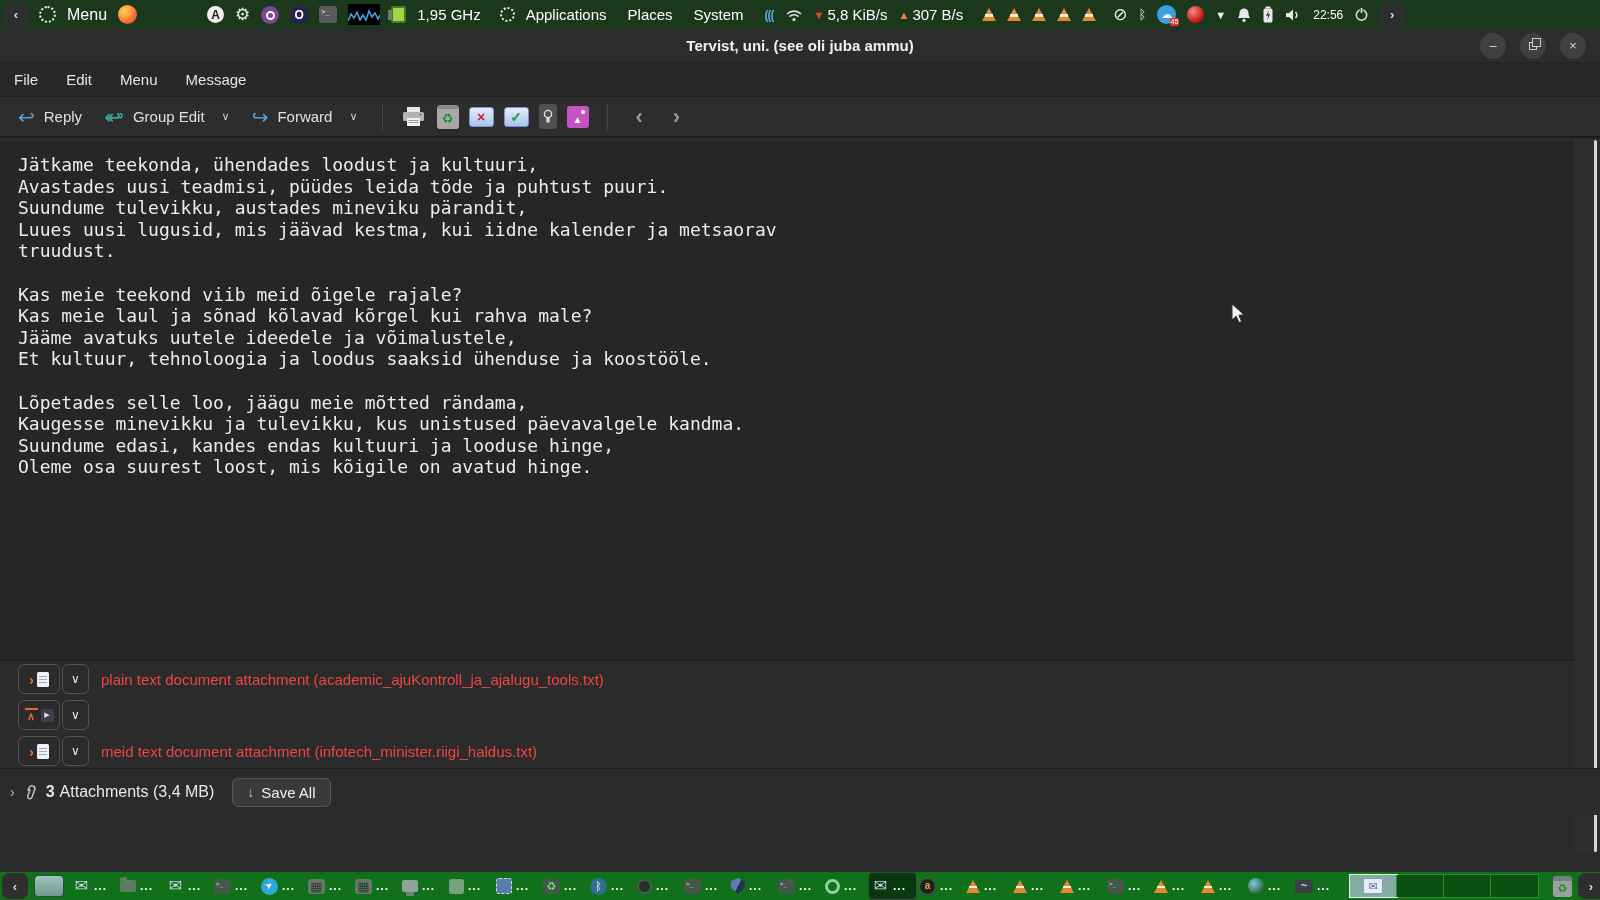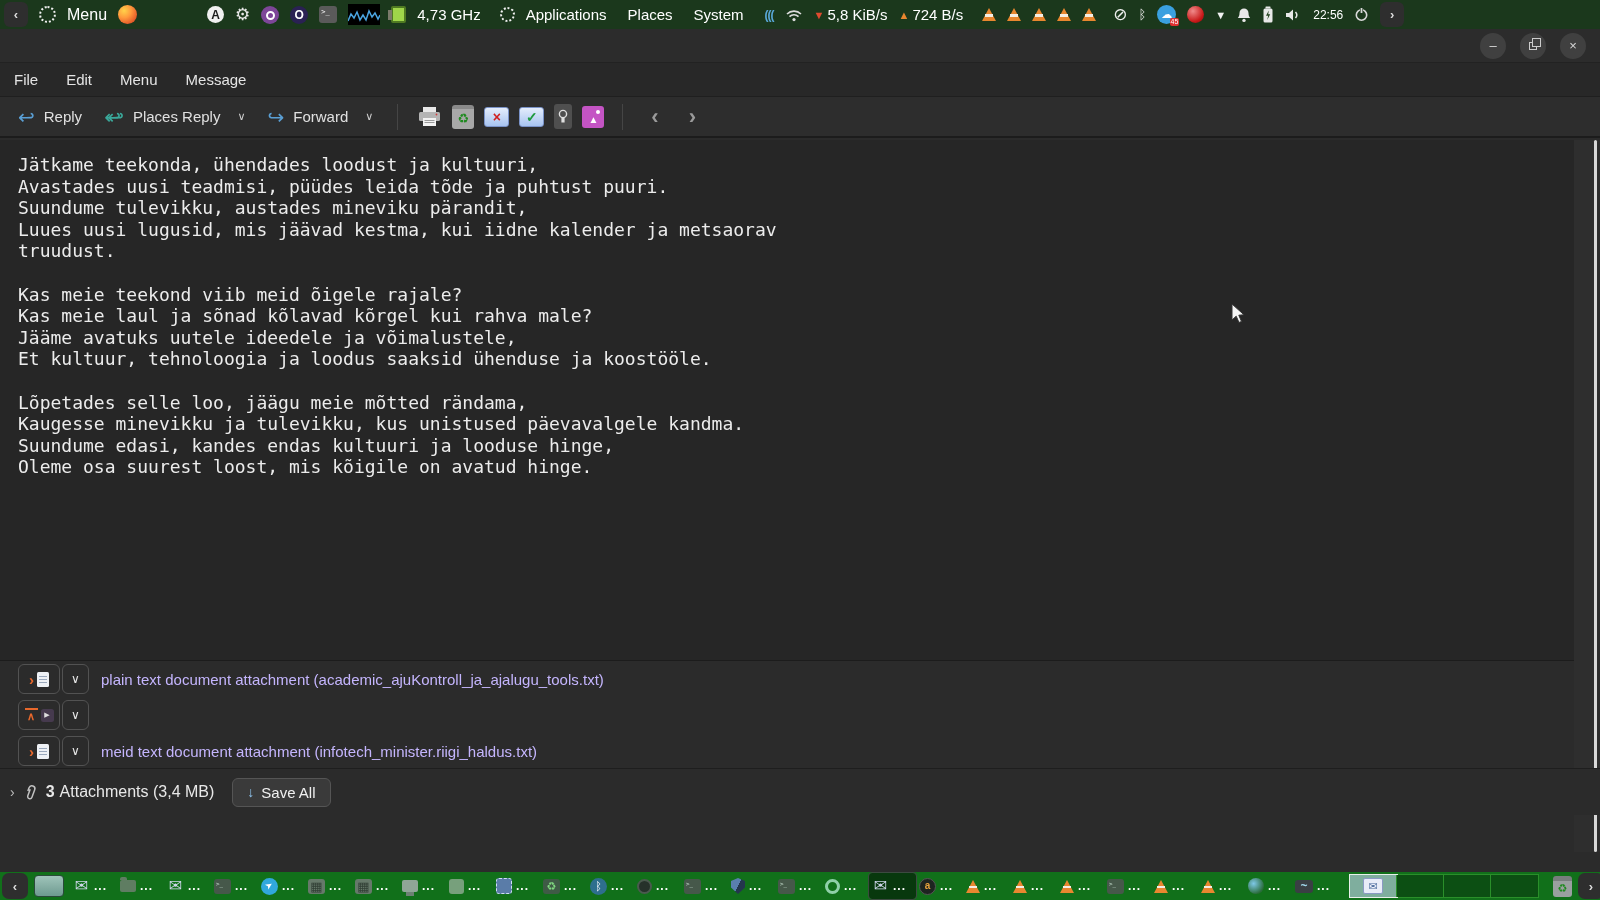--- a/index.html
+++ b/index.html
@@ -98,21 +98,21 @@
   .abtn-drop { width:27px; color:#e8e8e8; font-size:12px; }
   .a-open { color:#e8682c; font-weight:bold; font-size:15px; line-height:1; }
   .doc-ic { width:12px; height:15px; background:#eef1f5; border-radius:1.5px; position:relative; flex:none; }
   .doc-ic::after { content:''; position:absolute; left:2px; right:2px; top:4px; height:8px;
     background:repeating-linear-gradient(to bottom,#9aa8bc 0 1px,transparent 1px 3px); }
   .up-open { display:flex; flex-direction:column; align-items:center; color:#e8682c; font-weight:bold;
     font-size:11px; line-height:1; }
   .up-open::before { content:''; width:13px; height:2.5px; background:#e8682c; margin-bottom:1px; }
   .play-ic { width:13px; height:13px; background:#463a4e; border-radius:2.5px; color:#ddd; font-size:7px;
     display:flex; align-items:center; justify-content:center; flex:none; }
-  .attach-label { margin-left:10px; font-size:15px; color:#c4b5fd; }
+  .attach-label { margin-left:10px; font-size:15px; color:#ef4444; }
 
   
   .statusbar { position:absolute; top:768px; left:0; right:0; height:47px; background:#2b2b2b;
     border-top:1px solid #1e1e1e; display:flex; align-items:center; padding-left:10px; font-size:16px; }
   .expander { color:#bbb; font-size:14px; margin-right:8px; }
   .summary-count { font-weight:bold; margin-left:8px; }
   .summary-text { margin-left:5px; }
   .saveall-btn { margin-left:18px; display:flex; align-items:center; gap:7px; background:#3a3a3a;
     border:1px solid #555; border-radius:6px; padding:5px 14px; font-size:15px; color:#f0f0f0; }
   .save-arrow { color:#8ec2ec; font-weight:bold; font-size:14px; }
@@ -182,35 +182,35 @@
   <span class="tray-gap"></span>
   <span class="ic-a">A</span>
   <span class="ic-gear">⚙</span>
   <span class="ic-tor"></span>
   <span class="ic-opera">O</span>
   <span class="ic-term">&gt;_</span>
   <svg class="ic-graph" width="32" height="21">
       <polyline points="0,17 3,10 6,14 9,8 12,16 15,11 18,16 21,7 24,13 27,9 30,15 32,11" fill="none" stroke="#4aa3df" stroke-width="1.5"></polyline>
     </svg>
   <span class="ic-chip"></span>
-  <span class="panel-text">4,73 GHz</span>
+  <span class="panel-text">1,95 GHz</span>
   <span class="menu-logo" style="width:15px;height:15px;margin-left:8px"></span>
   <span class="panel-text">Applications</span>
   <span class="panel-text" style="margin-left:10px">Places</span>
   <span class="panel-text" style="margin-left:10px">System</span>
   <span class="waves" style="margin-left:10px">(((</span>
   <svg width="18" height="14">
       <path d="M2 6 a10 10 0 0 1 14 0" stroke="#ddd" fill="none" stroke-width="1.6"></path>
       <path d="M4.5 8.6 a6.5 6.5 0 0 1 9 0" stroke="#ddd" fill="none" stroke-width="1.6"></path>
       <circle cx="9" cy="11.6" r="1.6" fill="#ddd"></circle>
     </svg>
   <span class="net-arrow-down">▼</span>
   <span class="panel-text" style="margin-left:-8px">5,8 KiB/s</span>
   <span class="net-arrow-up">▲</span>
-  <span class="panel-text" style="margin-left:-8px">724 B/s</span>
+  <span class="panel-text" style="margin-left:-8px">307 B/s</span>
   <span class="cone" style="margin-left:8px"></span>
   <span class="cone"></span>
   <span class="cone"></span>
   <span class="cone"></span>
   <span class="cone"></span>
   <span class="ic-blocked" style="margin-left:6px">⊘</span>
   <span class="ic-bt">ᛒ</span>
   <span class="ic-cloud">
       <span>☁</span>
       <span class="cloud-badge">45</span>
@@ -235,20 +235,21 @@
       <circle cx="7.5" cy="8" r="5.2" stroke="#d8d8d8" stroke-width="1.6" fill="none"></circle>
       <line x1="7.5" y1="0.5" x2="7.5" y2="6.5" stroke="#1b381c" stroke-width="3"></line>
       <line x1="7.5" y1="1" x2="7.5" y2="6" stroke="#d8d8d8" stroke-width="1.8"></line>
     </svg>
   <div class="panel-edge-btn">
       <span>›</span>
     </div>
 </div>
 
 <div class="titlebar">
+  <div class="title-text">Tervist, uni. (see oli juba ammu)</div>
   <div class="win-controls">
     <div class="win-btn">
         <span>–</span>
       </div>
     <div class="win-btn">
         <span class="max-glyph"></span>
       </div>
     <div class="win-btn">
         <span>×</span>
       </div>
@@ -262,21 +263,21 @@
   <span>Message</span>
 </div>
 
 <div class="toolbar">
   <div class="tbtn">
     <span class="arr-reply">↩</span>
     <span>Reply</span>
   </div>
   <div class="tbtn">
     <span class="arr-greply">↩</span>
-    <span>Places Reply</span>
+    <span>Group Edit</span>
     <span class="caret">∨</span>
   </div>
   <div class="tbtn">
     <span class="arr-fwd">↪</span>
     <span>Forward</span>
     <span class="caret">∨</span>
   </div>
   <div class="tb-sep"></div>
   <div class="ticon">
     <svg width="23" height="21">

